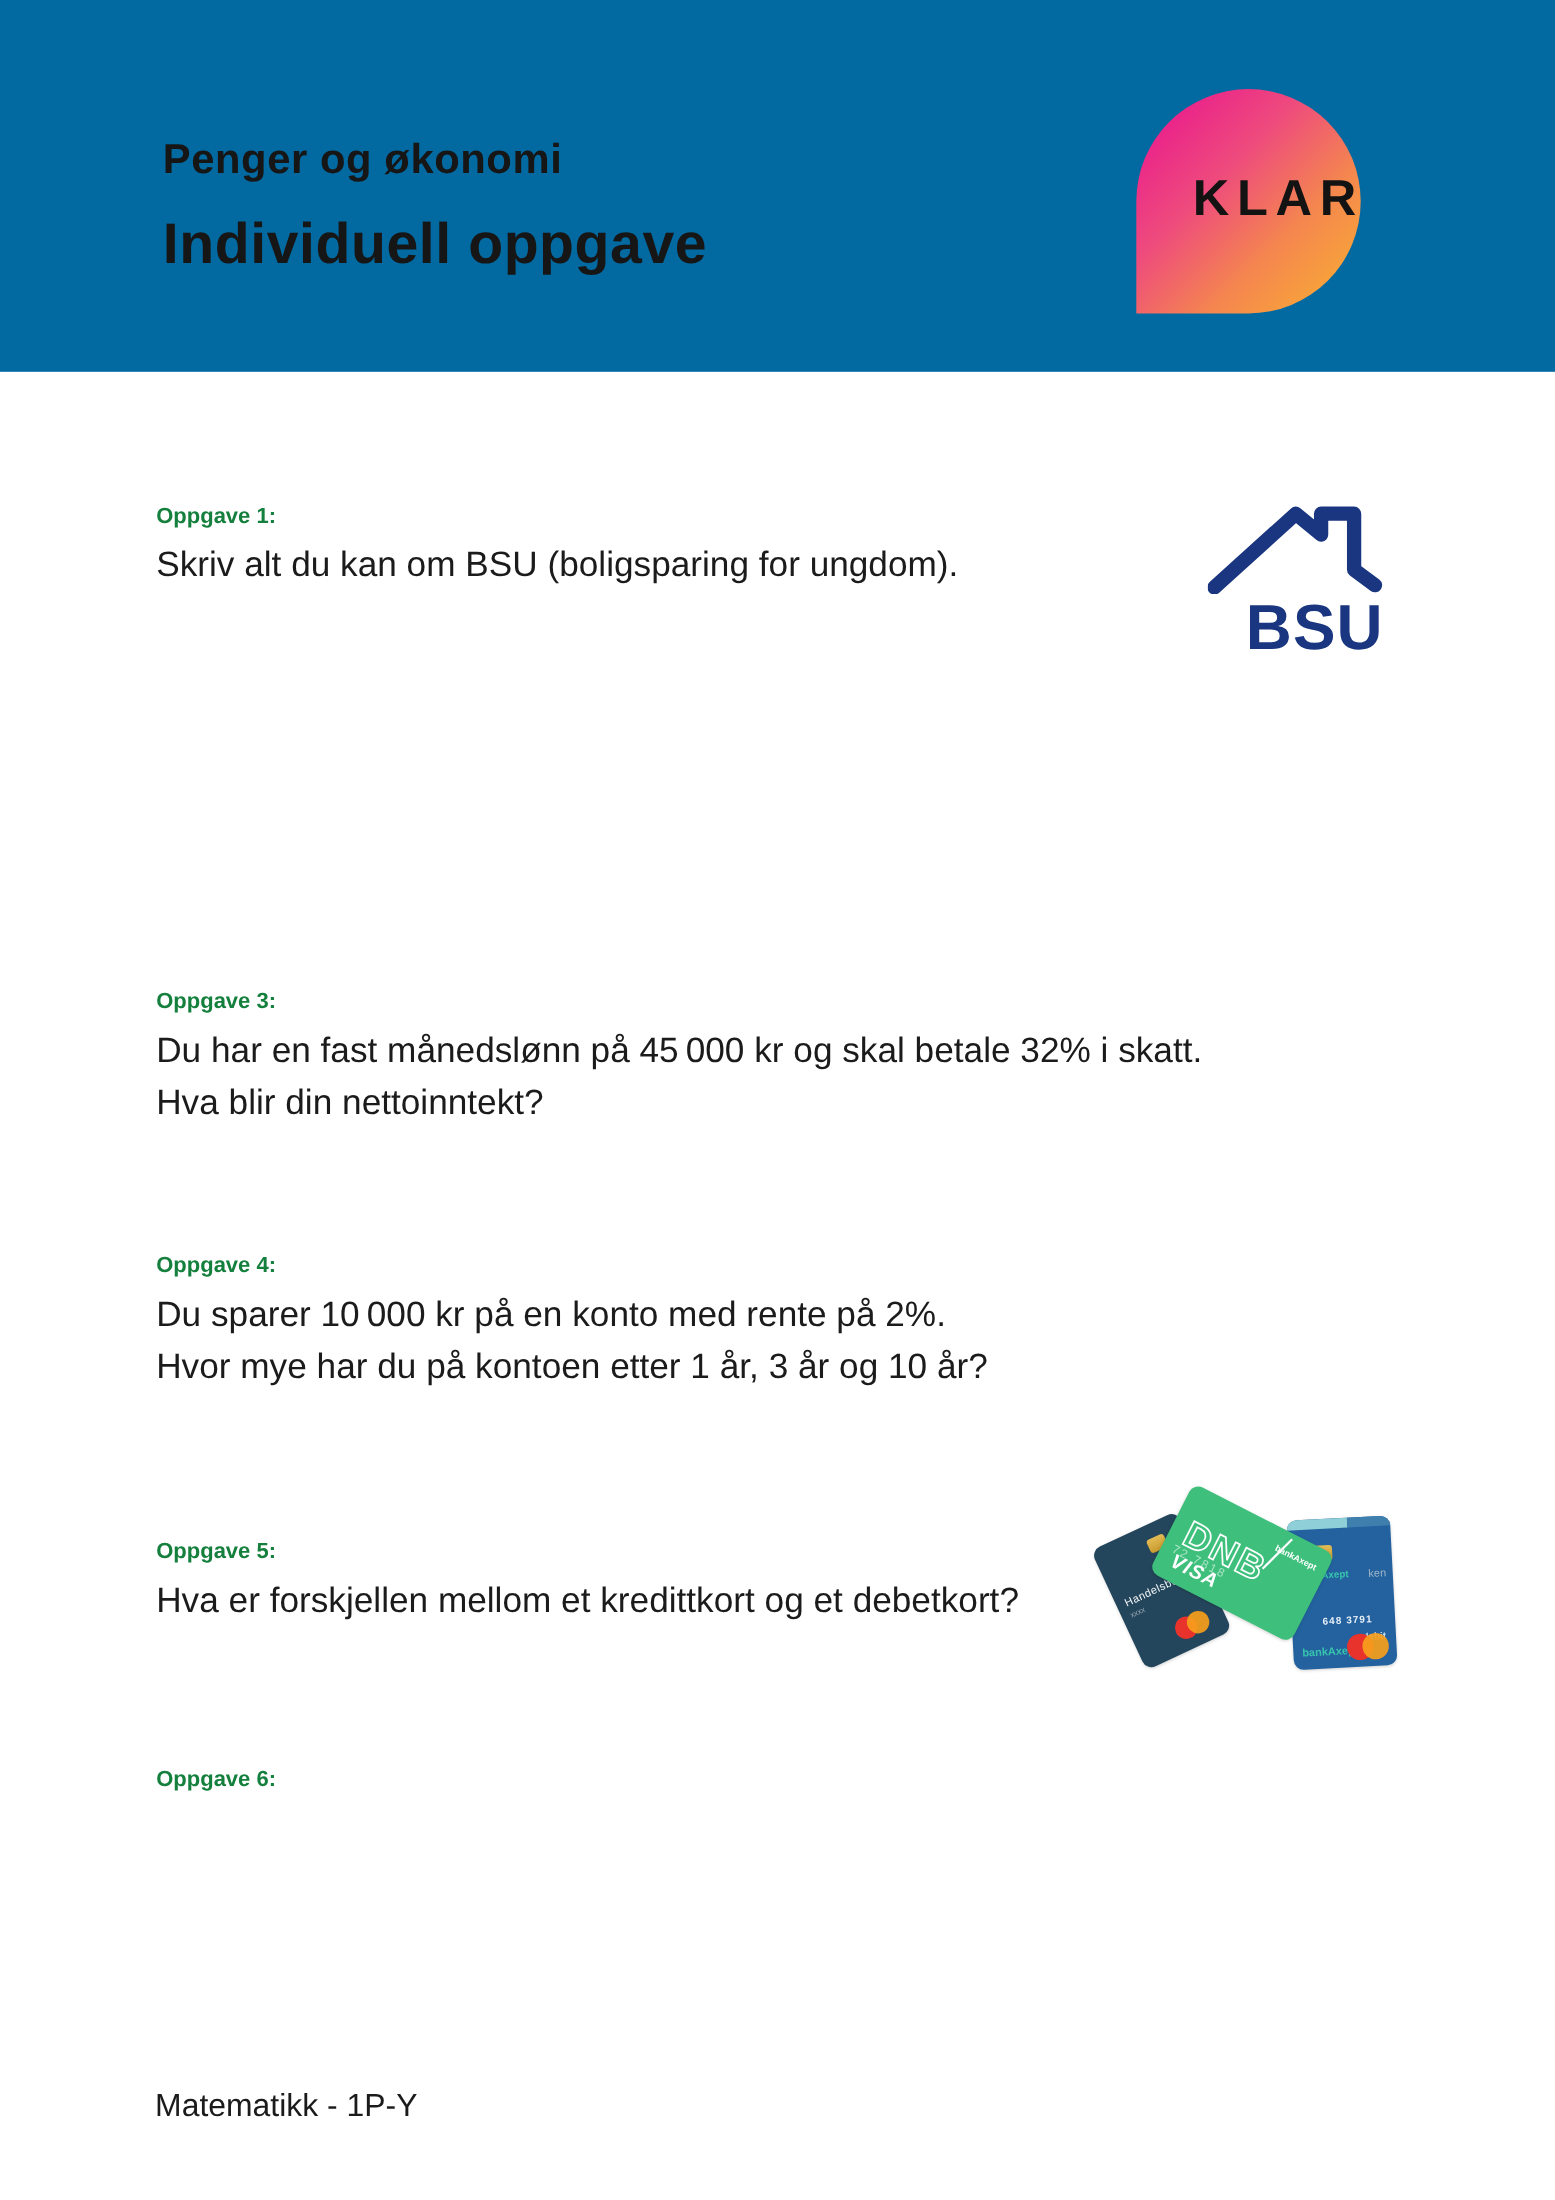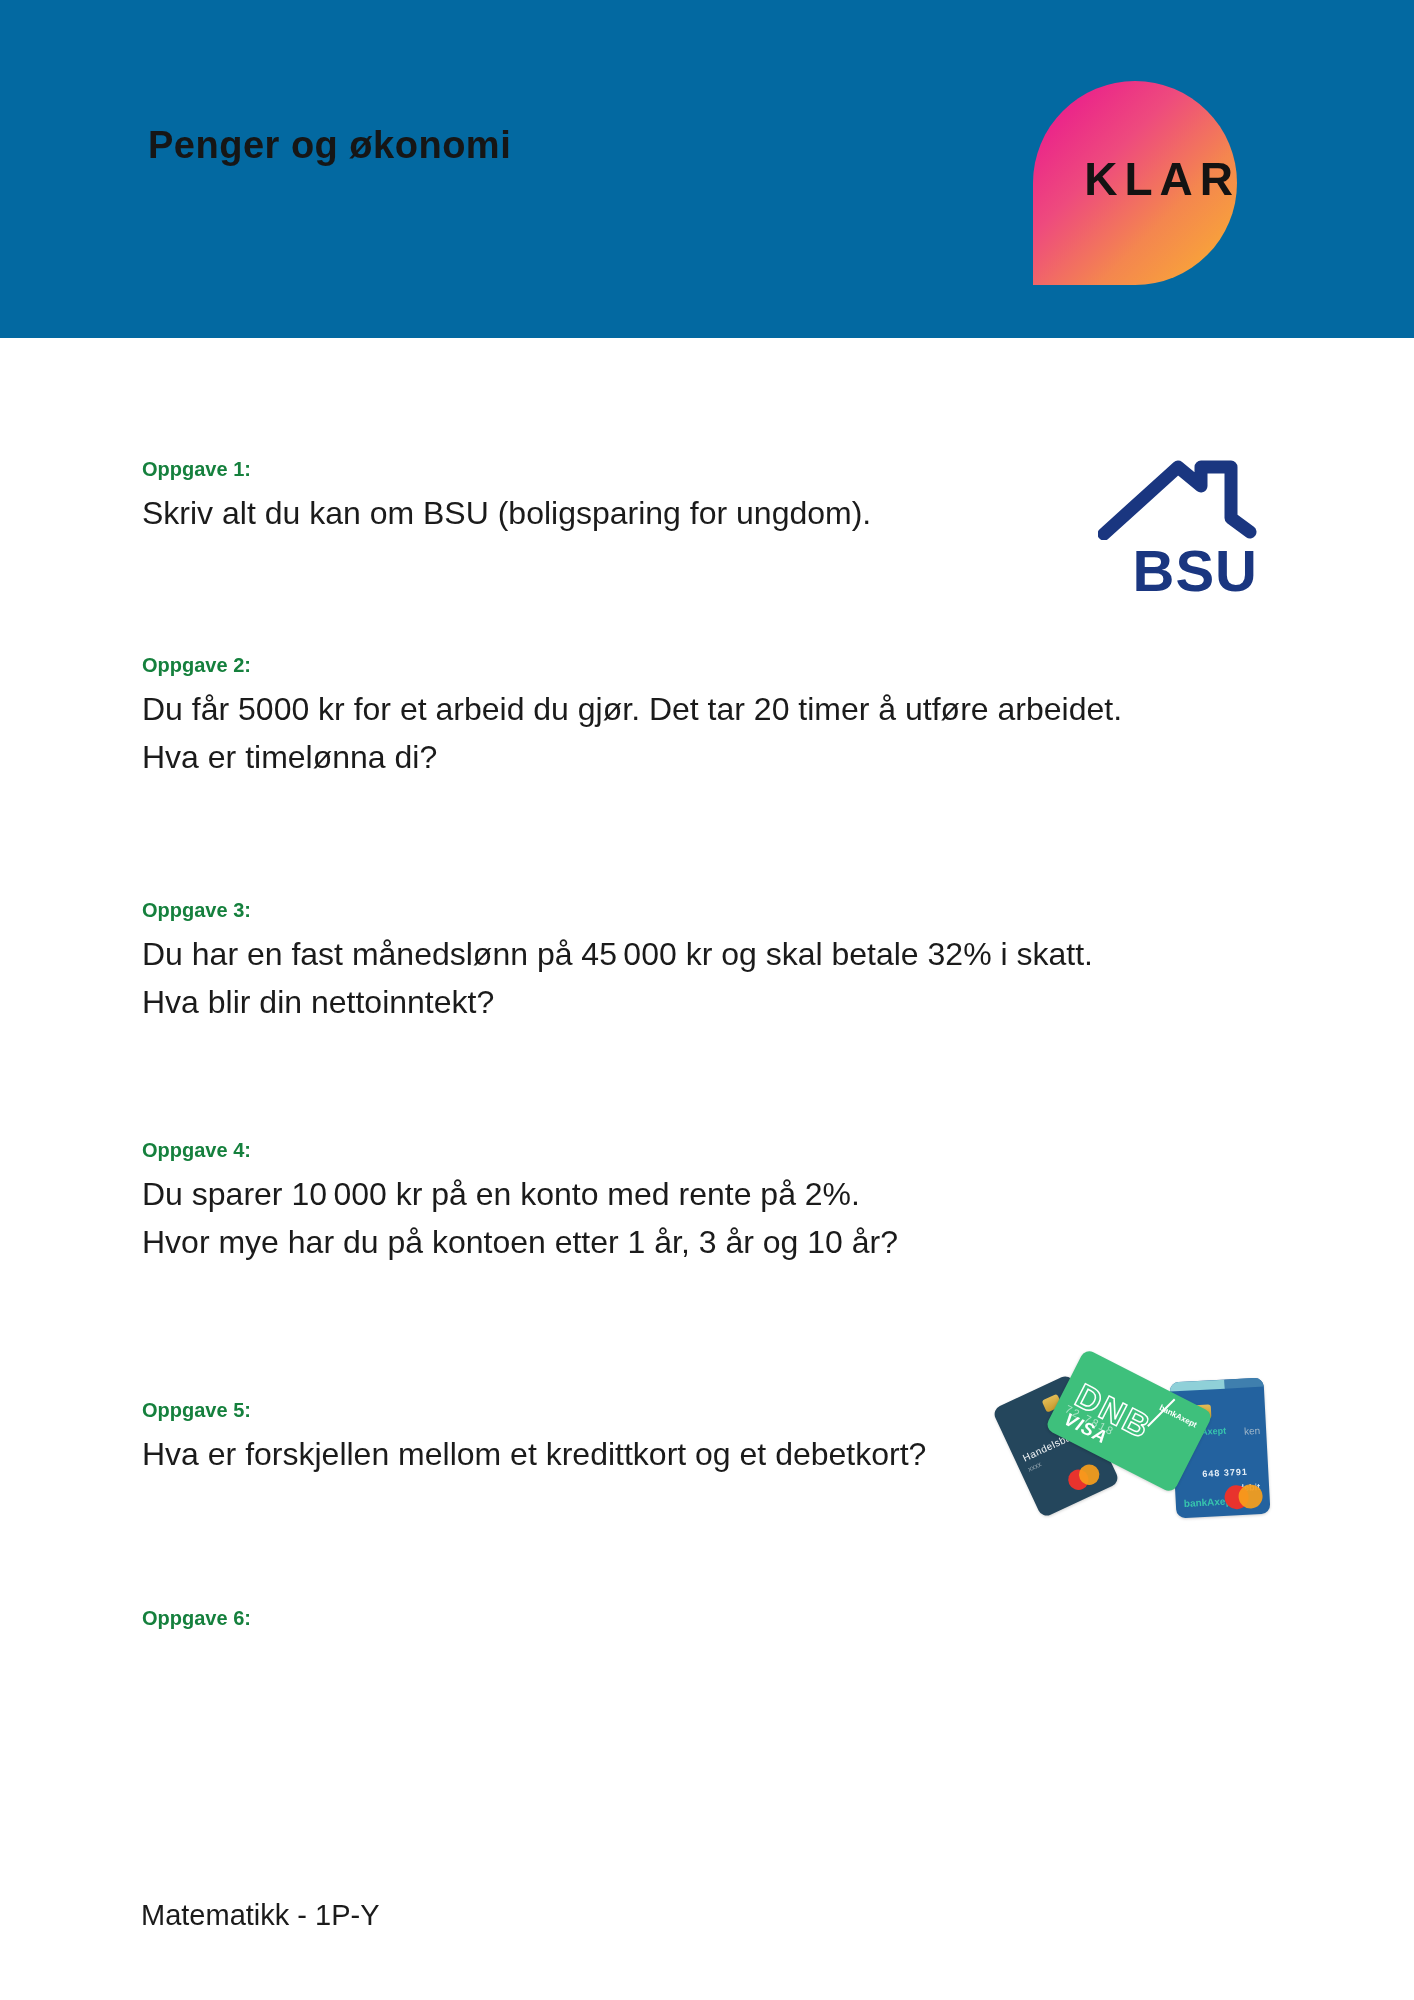--- a/index.html
+++ b/index.html
@@ -109,35 +109,31 @@
     font-size:29px;line-height:1;color:#1b1b1b;
   }
 </style>
 </head>
 <body>
 
 <div class="page">
 
   <div class="header-band">
     <div class="header-subtitle">Penger og økonomi</div>
+    <div class="header-title">Individuell oppgave</div>
     <div class="klar-logo">
       <span>KLAR</span>
     </div>
   </div>
 
   <div class="task" id="task1">
     <div class="task-label">Oppgave 1:</div>
     <div class="task-text">Skriv alt du kan om BSU (boligsparing for ungdom).</div>
   </div>
 
-  <div class="task" id="task2">
-    <div class="task-label">Oppgave 2:</div>
-    <div class="task-text">Du får 5000 kr for et arbeid du gjør. Det tar 20 timer å utføre arbeidet.
-Hva er timelønna di?</div>
-  </div>
 
   <div class="task" id="task3">
     <div class="task-label">Oppgave 3:</div>
     <div class="task-text">Du har en fast månedslønn på 45 000 kr og skal betale 32% i skatt.
 Hva blir din nettoinntekt?</div>
   </div>
 
   <div class="task" id="task4">
     <div class="task-label">Oppgave 4:</div>
     <div class="task-text">Du sparer 10 000 kr på en konto med rente på 2%.

